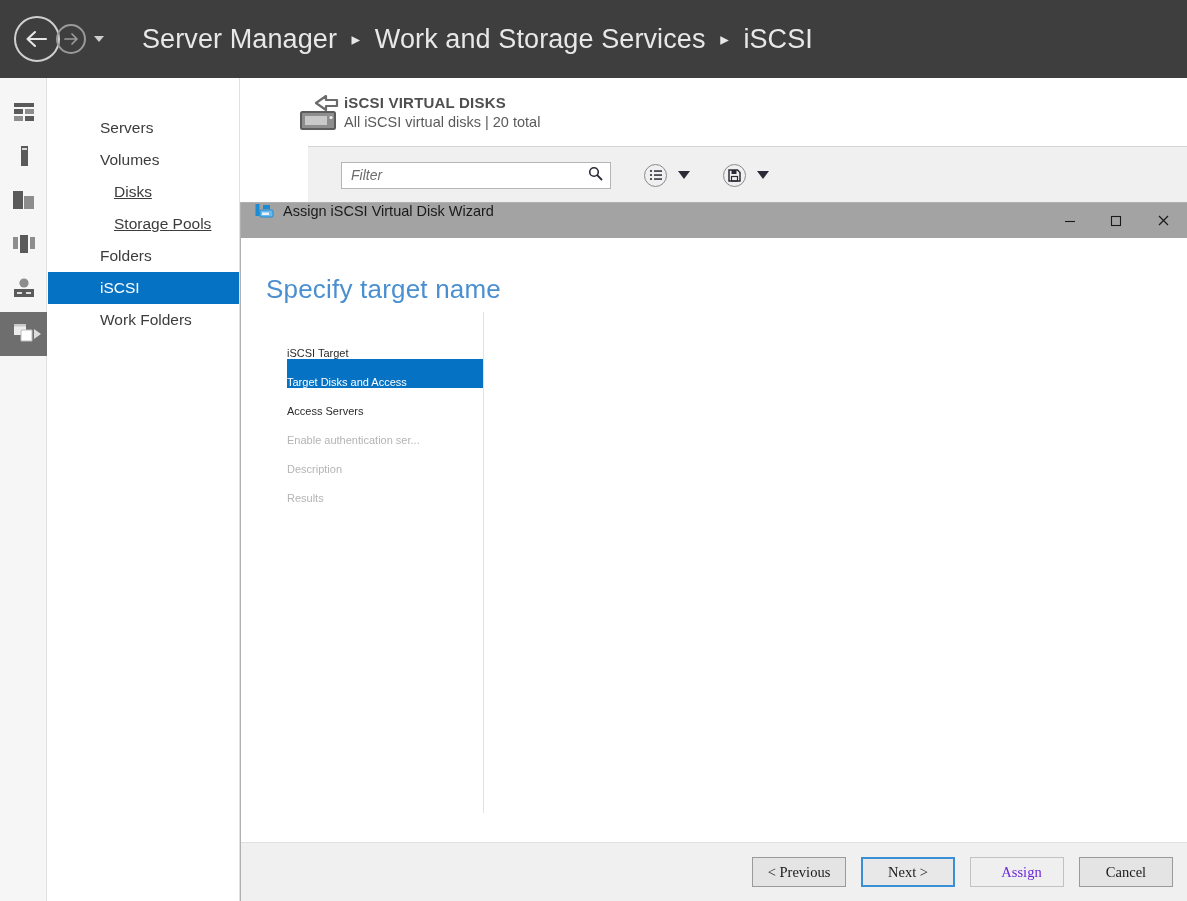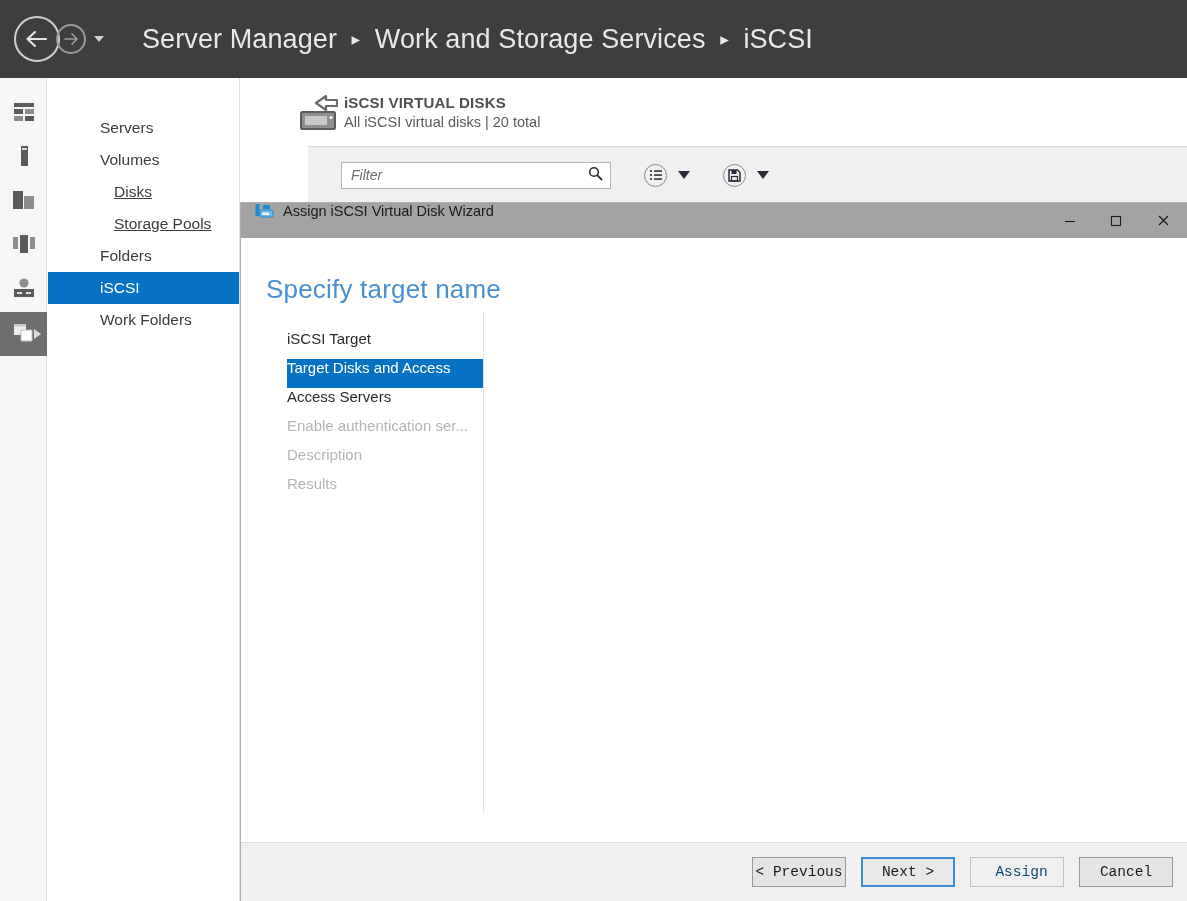--- a/index.html
+++ b/index.html
@@ -120,22 +120,22 @@
 
   .dlg-heading {
     font-size: 26px; color: #4a8fd0; font-weight: 300;
     padding: 36px 0 0 25px; letter-spacing: .2px;
   }
 
   .dlg-body { position: relative; height: 518px; margin-top: 25px; }
 
   .steps { position: absolute; left: 46px; top: 0; width: 196px; }
   .step {
-    height: 29px; display: flex; align-items: flex-start;
-    padding-left: 0px; font-size: 15px; color: #2b2b2b; white-space: nowrap;
+    height: 29px; display: flex; align-items: flex-end;
+    padding-left: 0px; font-size: 11px; color: #2b2b2b; white-space: nowrap;
     overflow: hidden;
   }
   .step.active { background: #0672c4; color: #ffffff; padding-left: 0px; }
   .step.disabled { color: #b4b4b4; }
   .step-inner { padding-left: 0px; }
 
   .vdivider {
     position: absolute; left: 242px; top: -18px; width: 1px; height: 501px;
     background: #e2e2e2;
   }
@@ -163,25 +163,25 @@
   }
 
   .dlg-footer {
     position: absolute; left: 0; bottom: 0; width: 947px; height: 59px;
     background: #f0f0f0; border-top: 1px solid #dfdfdf;
     display: flex; align-items: center; justify-content: flex-end;
   }
   .btn {
     height: 30px; min-width: 94px;
     border: 1px solid #9a9a9a; background: #e4e4e4;
-    font-family: Liberation Mono, monospace; font-size: 14.5px; color: #1a1a1a;
+    font-family: Liberation Serif, serif; font-size: 14.5px; color: #1a1a1a;
     margin-right: 15px; cursor: default;
   }
   .btn.focused { border: 2px solid #3a8fd6; background: #e8e8e8; }
-  .btn.disabled { color: #0c4a6e; border: 1px solid #c2c2c2; background: #efefef; padding-left: 9px; }
+  .btn.disabled { color: #6d28d9; border: 1px solid #c2c2c2; background: #efefef; padding-left: 9px; }
 </style>
 </head>
 <body>
 
 <div id="root">
 
   <div class="topbar">
     <div class="nav-arrows">
       <div class="circle-btn">
         <svg width="26" height="20" viewBox="0 0 26 20">

